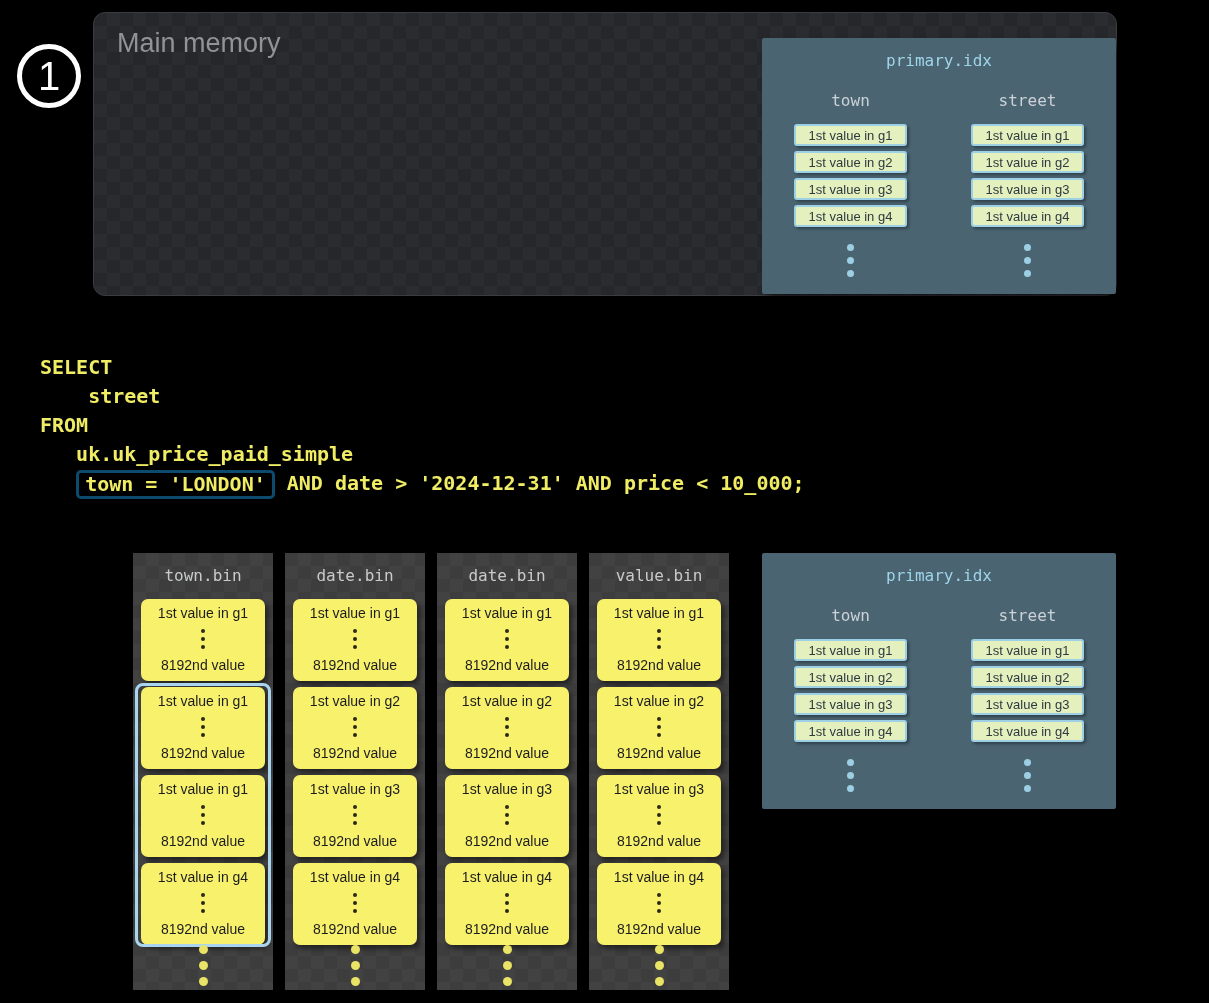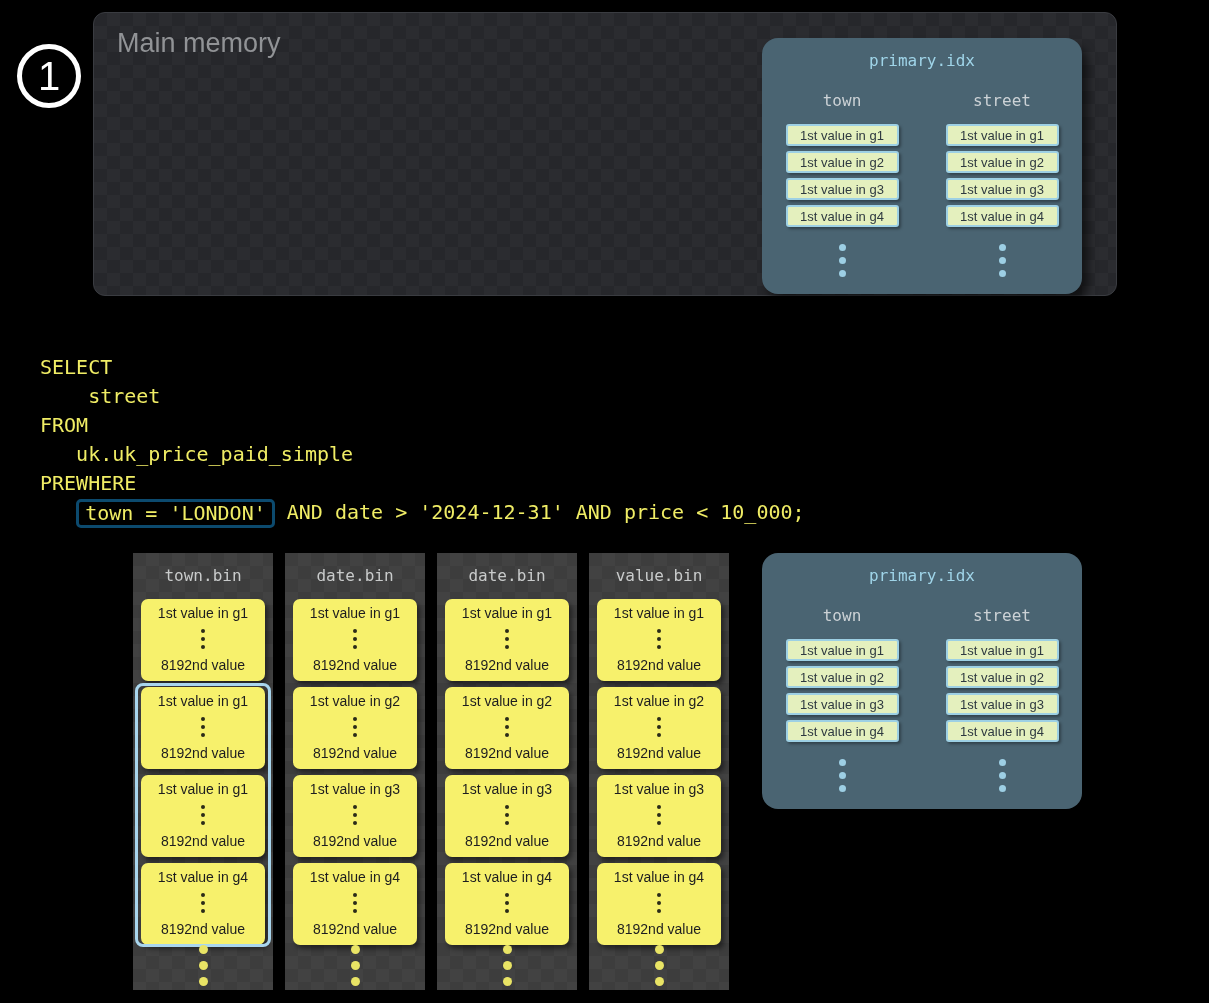--- a/index.html
+++ b/index.html
@@ -16,21 +16,21 @@
     background-image:
       linear-gradient(45deg, rgba(255,255,255,0.022) 25%, transparent 25%, transparent 75%, rgba(255,255,255,0.022) 75%),
       linear-gradient(45deg, rgba(255,255,255,0.022) 25%, transparent 25%, transparent 75%, rgba(255,255,255,0.022) 75%);
     background-size:26px 26px; background-position:0 0, 13px 13px;
   }
   .main-memory { position:absolute; left:93px; top:12px; width:1024px; height:284px;
     background-color:#26272b; border:1px solid #3a3c41; border-radius:12px; box-sizing:border-box; }
   .mm-label { position:absolute; left:23px; top:15px; font-size:27px; color:#919396; }
 
   
-  .pidx { position:absolute; width:320px; height:256px; background:#4a6472; border-radius:16px;
+  .pidx { position:absolute; width:354px; height:256px; background:#4a6472; border-radius:2px;
     box-shadow:6px 8px 10px rgba(0,0,0,0.55); }
   .pidx.top { left:762px; top:38px; }
   .pidx.bottom { left:762px; top:553px; }
   .pidx-title { margin:0; padding-top:13px; text-align:center;
     font-family:"DejaVu Sans Mono", monospace; font-size:16px; color:#9fd4e8; }
   .pidx-cols { display:flex; margin-top:21px; }
   .pidx-col { flex:1; display:flex; flex-direction:column; align-items:center; }
   .pidx-colname { font-family:"DejaVu Sans Mono", monospace; font-size:16px; color:#ccd2d6; margin-bottom:14px; }
   .chip { width:113px; height:22px; box-sizing:border-box; background:#e4f0be;
     border:2px solid #9dd0e4; border-radius:3px; margin-bottom:5px; display:flex;
@@ -39,21 +39,21 @@
 
   .vdots { display:flex; flex-direction:column; align-items:center; }
   .vdots i { display:block; border-radius:50%; }
   .vdots.blue { margin-top:12px; gap:6px; }
   .vdots.blue i { width:7px; height:7px; background:#9dcfe4; }
   .vdots.yellow { position:absolute; top:392px; left:0; right:0; gap:7px; }
   .vdots.yellow i { width:9px; height:9px; background:#e9e465; }
 
   
   .sql { position:absolute; left:40px; top:353px; font-family:"DejaVu Sans Mono", monospace;
-    font-size:20px; color:#f0ed65; }
+    font-size:20px; color:#f0ed65;font-weight:bold; }
   .sql-line { white-space:pre; height:29px; line-height:29px; }
   .hl-box { display:inline-block; border:3px solid #0c4a6e; border-radius:5px;
     padding:0 6px; line-height:23px; vertical-align:middle; }
 
   
   .bins { position:absolute; left:133px; top:553px; display:flex; gap:12px; }
   .bin { position:relative; width:140px; height:437px; background-color:#3d3d3d; border-radius:0;
     box-shadow:5px 6px 8px rgba(0,0,0,0.5); }
   .bin-title { text-align:center; padding-top:13px; font-family:"DejaVu Sans Mono", monospace;
     font-size:16px; color:#c9cbcb; }
@@ -108,21 +108,20 @@
           </div>
       </div>
     </div>
   </div>
 
   <div class="sql">
     <div class="sql-line">SELECT</div>
     <div class="sql-line">    street</div>
     <div class="sql-line">FROM</div>
     <div class="sql-line">   uk.uk_price_paid_simple</div>
-    <div class="sql-line">PREWHERE</div>
     <div class="sql-line"><span>   </span><span class="hl-box">town = 'LONDON'</span><span> AND date &gt; '2024-12-31' AND price &lt; 10_000;</span></div>
   </div>
 
   <div class="bins">
 
     <div class="bin textured">
       <div class="bin-title">town.bin</div>
       <div class="granules">
         <div class="granule">
           <span>1st value in g1</span>

